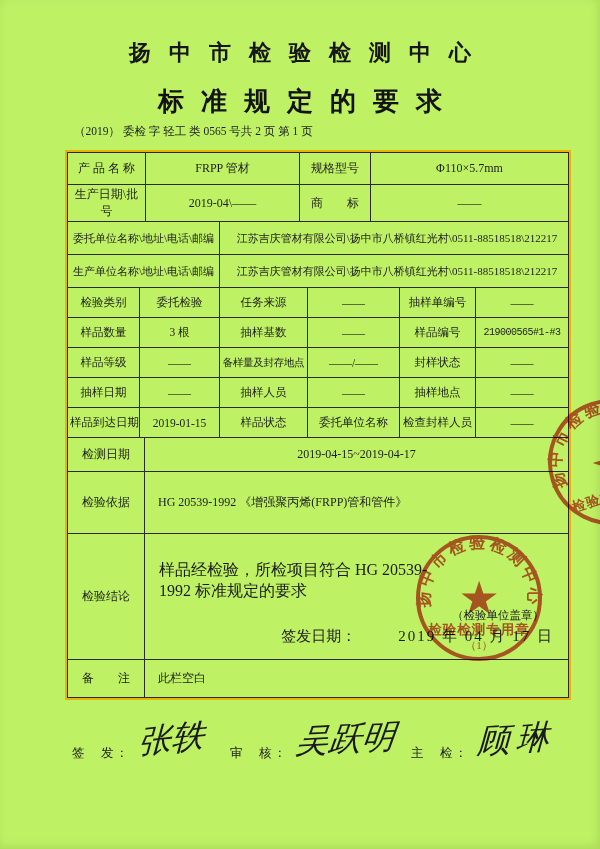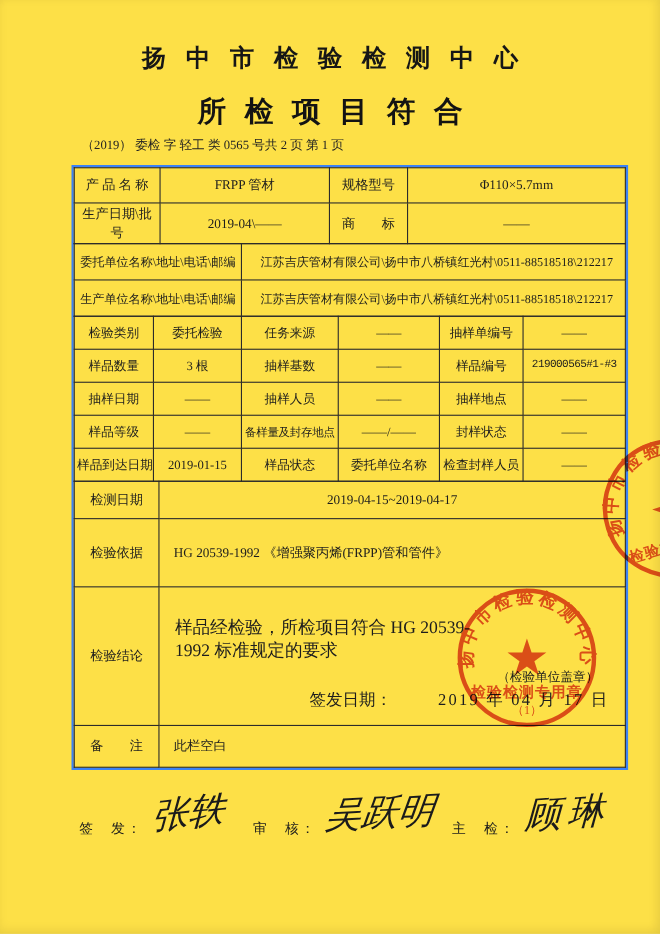--- a/index.html
+++ b/index.html
@@ -1,39 +1,39 @@
 <!DOCTYPE html>
 <html><head>
 <meta charset="utf-8">
 <style>
   * { margin:0; padding:0; box-sizing:border-box; }
   html,body { width:600px; height:849px; }
   body { background:#ffffff; font-family:"Liberation Serif", serif; }
   .page {
     position:relative; width:600px; height:849px; overflow:hidden;
-    background:#fde047; color:#1c1c1c;
+    background:#bef264; color:#1c1c1c;
     box-shadow: inset -4px 0 8px rgba(0,0,0,0.05), inset 0 -5px 9px rgba(0,0,0,0.05);
   }
   .org-title {
     position:absolute; top:38px; left:0; right:0; text-align:center;
     font-size:22px; font-weight:bold; letter-spacing:18px; text-indent:18px;
     color:#161616; white-space:nowrap;
   }
   .report-title {
     position:absolute; top:84px; left:0; right:0; text-align:center;
     font-size:26px; font-weight:bold; letter-spacing:17px; text-indent:17px;
     color:#131313; white-space:nowrap;
   }
   .doc-row {
     position:absolute; top:124px; left:74px; right:32px;
     display:flex; justify-content:flex-start; font-size:11.5px; color:#222;
   }
   .tablewrap {
     position:absolute; left:65px; top:150px; width:506px;
-    border:2px solid #3b82f6;
+    border:2px solid #eab308;
   }
   table { border-collapse:collapse; width:100%; table-layout:fixed; }
   table + table { margin-top:-1px; }
   td {
     border:1px solid #2b2b2b; font-size:12px; text-align:center;
     vertical-align:middle; padding:1px 2px; overflow:hidden; color:#1d1d1d;
   }
   .g2 td.lbl { font-size:11px; white-space:nowrap; }
   .g2 td.val { text-align:center; padding-left:8px; font-size:11px; white-space:nowrap; }
   .g3 td { font-size:11.5px; white-space:nowrap;margin-left:16px; }
@@ -60,21 +60,21 @@
   .stamp { position:absolute; mix-blend-mode:multiply; opacity:0.9; z-index:6; }
   .stamp-main { left:409px; top:528px; }
   .stamp-edge { left:541px; top:392px; }
 </style>
 </head>
 <body>
 
 <div class="page">
 
   <div class="org-title">扬中市检验检测中心</div>
-  <div class="report-title">所检项目符合</div>
+  <div class="report-title">标准规定的要求</div>
 
   <div class="doc-row">
     <span>（2019） 委检 字 轻工 类 0565 号</span>
     <span>共 2 页 第 1 页</span>
   </div>
 
   <div class="tablewrap">
 
     <table class="g1">
       <colgroup>
@@ -136,33 +136,33 @@
       </tr>
       <tr style="height:30px">
         <td>样品数量</td>
         <td>3 根</td>
         <td>抽样基数</td>
         <td>——</td>
         <td>样品编号</td>
         <td class="num">219000565#1-#3</td>
       </tr>
       <tr style="height:30px">
-        <td>抽样日期</td>
-        <td>——</td>
-        <td>抽样人员</td>
-        <td>——</td>
-        <td>抽样地点</td>
-        <td>——</td>
-      </tr>
-      <tr style="height:30px">
         <td>样品等级</td>
         <td>——</td>
         <td class="tight">备样量及封存地点</td>
         <td>——/——</td>
         <td>封样状态</td>
+        <td>——</td>
+      </tr>
+      <tr style="height:30px">
+        <td>抽样日期</td>
+        <td>——</td>
+        <td>抽样人员</td>
+        <td>——</td>
+        <td>抽样地点</td>
         <td>——</td>
       </tr>
       <tr style="height:30px">
         <td>样品到达日期</td>
         <td>2019-01-15</td>
         <td>样品状态</td>
         <td>委托单位名称</td>
         <td>检查封样人员</td>
         <td>——</td>
       </tr>

